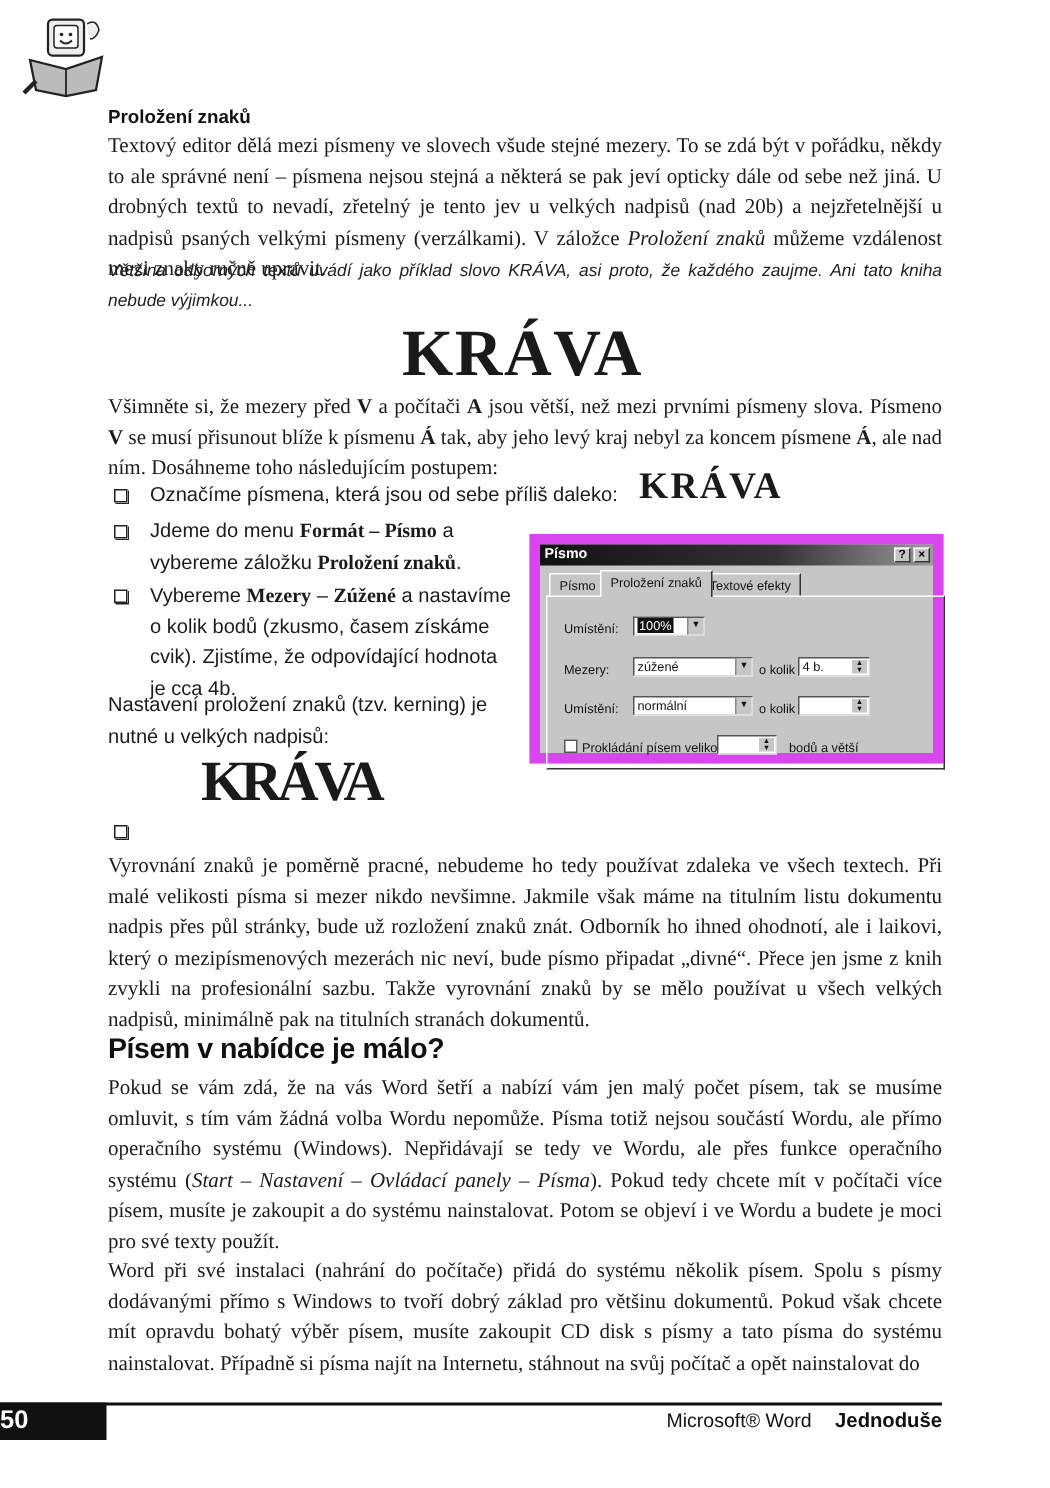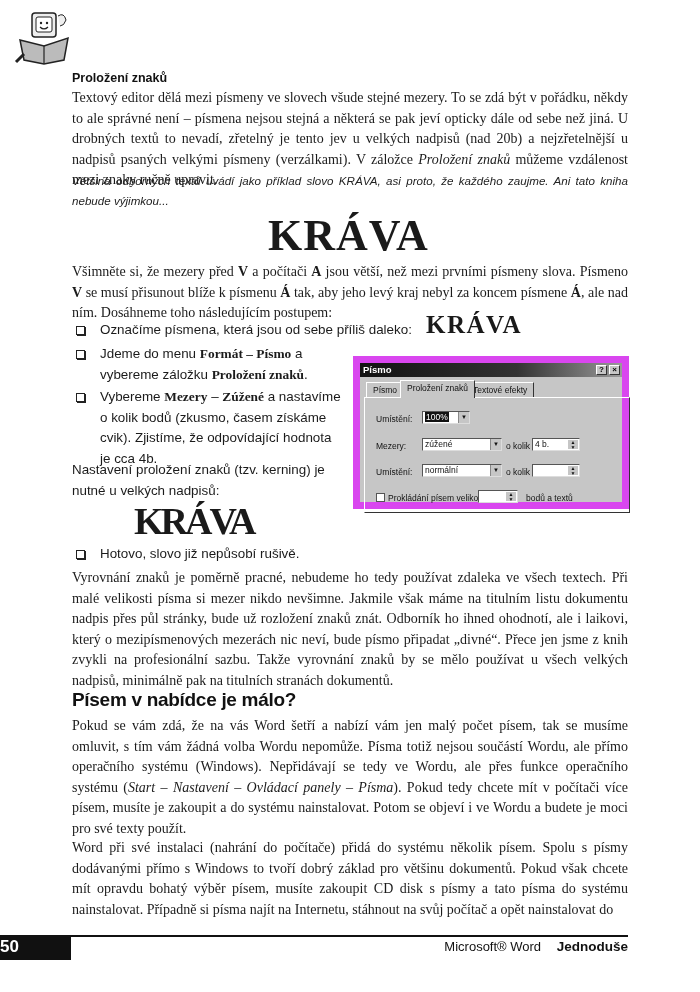--- a/index.html
+++ b/index.html
@@ -104,21 +104,20 @@
     <span>a nastavíme o kolik bodů (zkusmo, časem získáme cvik). Zjistíme, že odpovídající hodnota je cca 4b.</span>
   </span>
 </div>
 
 <div class="abs sans-text" style="left:72px; top:460px; width:270px;">Nastavení proložení znaků (tzv. kerning) je nutné u velkých nadpisů:</div>
 
 <div class="abs krava" style="left:134px; top:500px; font-size:38px; letter-spacing:-3px; line-height:42px;">KRÁVA</div>
 
 <div class="abs bullet sans-text" style="left:76px; top:544px; width:300px;">
   <span class="bullet-box"></span>
-  <span class="bullet-text">Hotovo, slovo již nepůsobí rušivě.</span>
 </div>
 
 <div class="abs dialog" style="left:353px; top:356px; width:276px; height:153px;">
   <div class="titlebar">
     <span>Písmo</span>
     <span class="tb-btn" style="right:15px;">?</span>
     <span class="tb-btn" style="right:2px;">×</span>
   </div>
   <div class="tab" style="left:6px; top:19px;">Písmo</div>
   <div class="tab active" style="left:40px; top:17px;">Proložení znaků</div>
@@ -152,21 +151,21 @@
     <span></span>
     <span class="spin">▲<br>▼</span>
   </div>
 
   <div class="chk" style="left:16px; top:130px;"></div>
   <div class="lbl" style="left:28px; top:130px;">Prokládání písem velikosti:</div>
   <div class="field" style="left:118px; top:127px; width:40px; height:13px;">
     <span></span>
     <span class="spin">▲<br>▼</span>
   </div>
-  <div class="lbl" style="left:166px; top:130px;">bodů a textů</div>
+  <div class="lbl" style="left:166px; top:130px;">bodů a větší</div>
 </div>
 
 <div class="abs body-text last" style="left:72px; top:568px; width:556px;">Vyrovnání znaků je poměrně pracné, nebudeme ho tedy používat zdaleka ve všech textech. Při malé velikosti písma si mezer nikdo nevšimne. Jakmile však máme na titulním listu dokumentu nadpis přes půl stránky, bude už rozložení znaků znát. Odborník ho ihned ohodnotí, ale i laikovi, který o mezipísmenových mezerách nic neví, bude písmo připadat „divné“. Přece jen jsme z knih zvykli na profesionální sazbu. Takže vyrovnání znaků by se mělo používat u všech velkých nadpisů, minimálně pak na titulních stranách dokumentů.</div>
 
 <div class="abs h-section" style="left:72px; top:689px;">Písem v nabídce je málo?</div>
 
 <div class="abs body-text last" style="left:72px; top:716px; width:556px;">
   <span>Pokud se vám zdá, že na vás Word šetří a nabízí vám jen malý počet písem, tak se musíme omluvit, s tím vám žádná volba Wordu nepomůže. Písma totiž nejsou součástí Wordu, ale přímo operačního systému (Windows). Nepřidávají se tedy ve Wordu, ale přes funkce operačního systému (</span><i>Start – Nastavení – Ovládací panely – Písma</i><span>). Pokud tedy chcete mít v počítači více písem, musíte je zakoupit a do systému nainstalovat. Potom se objeví i ve Wordu a budete je moci pro své texty použít.</span>
 </div>
 

